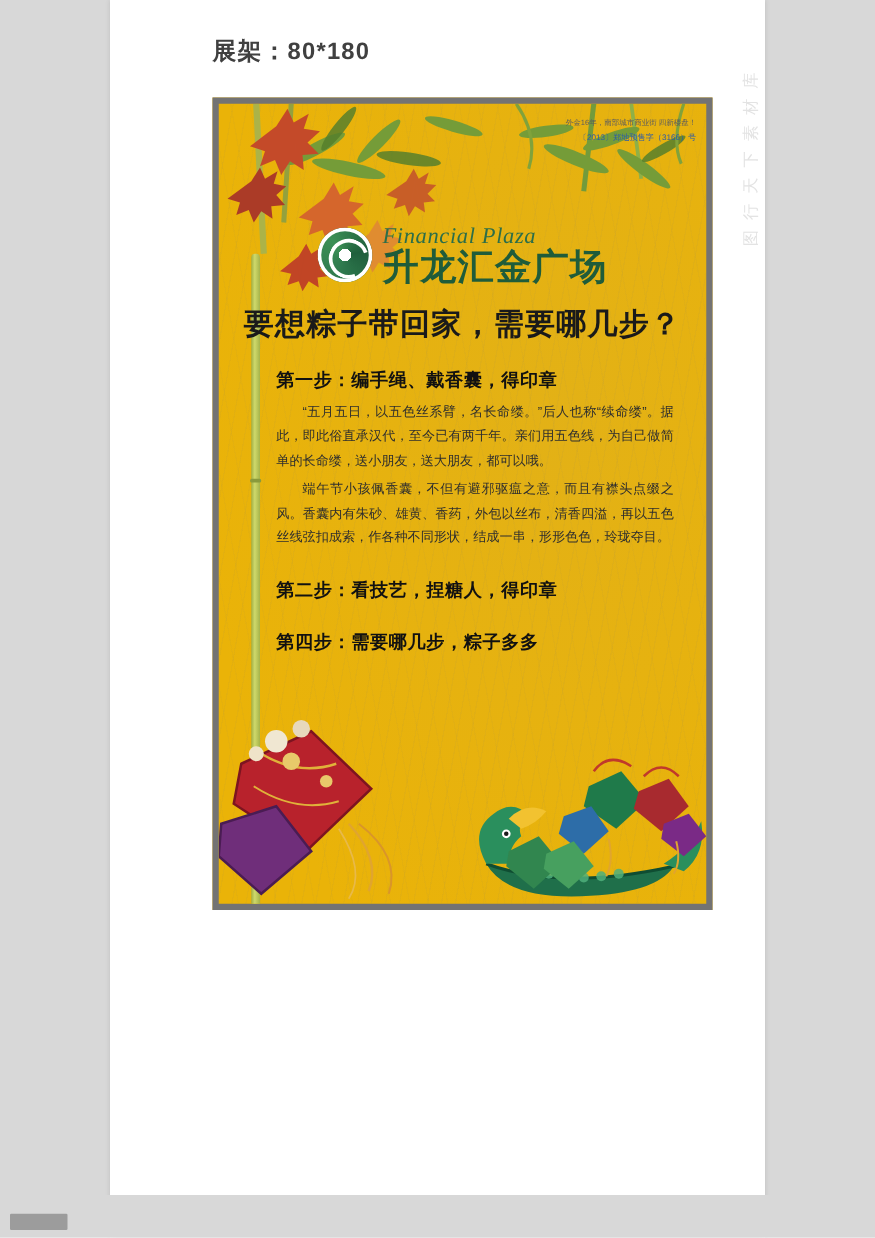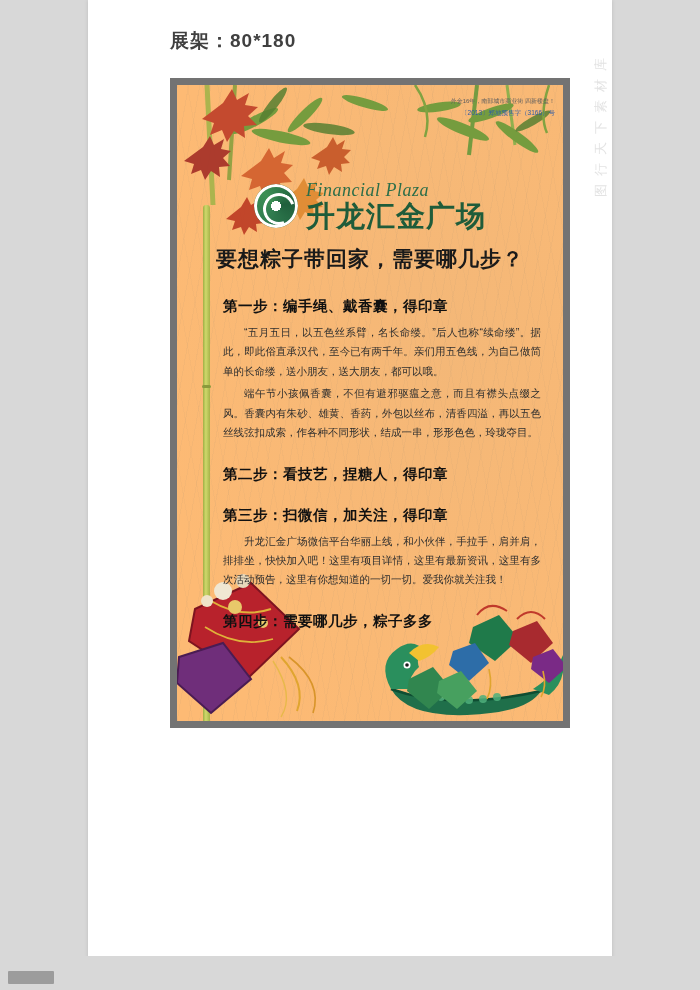--- a/index.html
+++ b/index.html
@@ -51,23 +51,23 @@
     pointer-events: none;
   }
 
   
   .poster {
     position: absolute;
     left: 170px;
     top: 78px;
     width: 400px;
     height: 650px;
-    background: #fdba74;
+    background: #eab308;
     overflow: hidden;
-    border: 7px solid #737373;
+    border: 5px solid #737373;
     box-sizing: border-box;
   }
 
   
   .poster-texture {
     position: absolute;
     inset: 0;
     background:
       repeating-linear-gradient(100deg, rgba(120,120,110,0.055) 0 1px, transparent 1px 11px),
       repeating-linear-gradient(80deg, rgba(120,120,110,0.045) 0 1px, transparent 1px 15px),
@@ -169,21 +169,21 @@
     letter-spacing: 1px;
     margin-top: 1px;
   }
 
   
   .main-title {
     position: absolute;
     left: 0; right: 0;
     top: 160px;
     text-align: center;
-    font-size: 21px;
+    font-size: 24px;
     font-weight: bold;
     color: #1a1a1a;
     letter-spacing: 1px;
     z-index: 5;
   }
 
   
   .content {
     position: absolute;
     left: 46px;
@@ -310,24 +310,20 @@
     <div class="step">
       <div class="step-head">第一步：编手绳、戴香囊，得印章</div>
       <p class="step-para">“五月五日，以五色丝系臂，名长命缕。”后人也称“续命缕”。据此，即此俗直承汉代，至今已有两千年。亲们用五色线，为自己做简单的长命缕，送小朋友，送大朋友，都可以哦。</p>
       <p class="step-para">端午节小孩佩香囊，不但有避邪驱瘟之意，而且有襟头点缀之风。香囊内有朱砂、雄黄、香药，外包以丝布，清香四溢，再以五色丝线弦扣成索，作各种不同形状，结成一串，形形色色，玲珑夺目。</p>
     </div>
 
     <div class="step">
       <div class="step-head">第二步：看技艺，捏糖人，得印章</div>
     </div>
 
-    <div class="step">
-      <div class="step-head">第三步：扫微信，加关注，得印章</div>
-      <p class="step-para">升龙汇金广场微信平台华丽上线，和小伙伴，手拉手，肩并肩，排排坐，快快加入吧！这里有项目详情，这里有最新资讯，这里有多次活动预告，这里有你想知道的一切一切。爱我你就关注我！</p>
-    </div>
 
     <div class="step">
       <div class="step-head">第四步：需要哪几步，粽子多多</div>
     </div>
 
   </div>
 
   <svg class="bottom-art" viewBox="0 0 400 160" preserveAspectRatio="none">
 
     <g>

